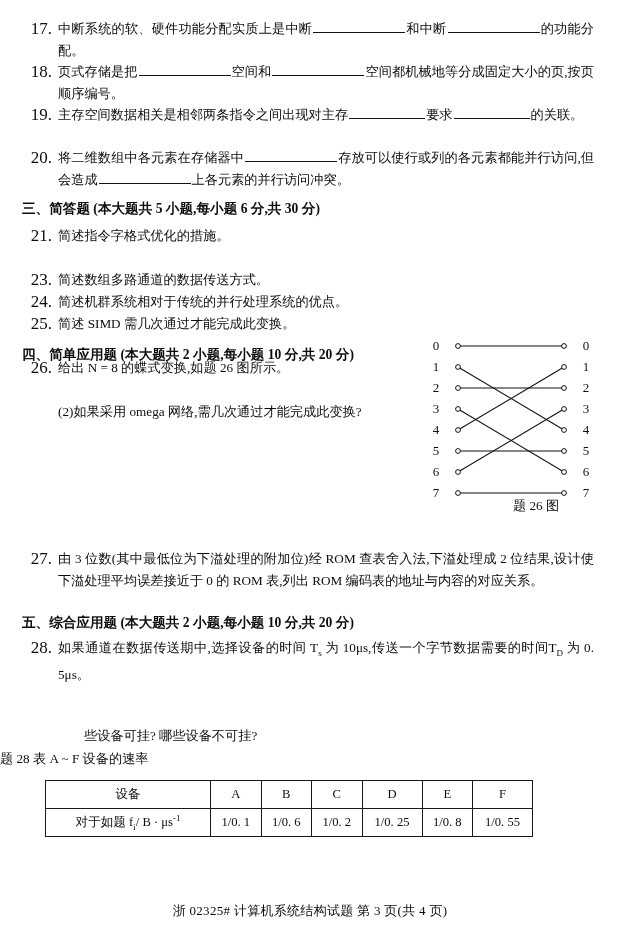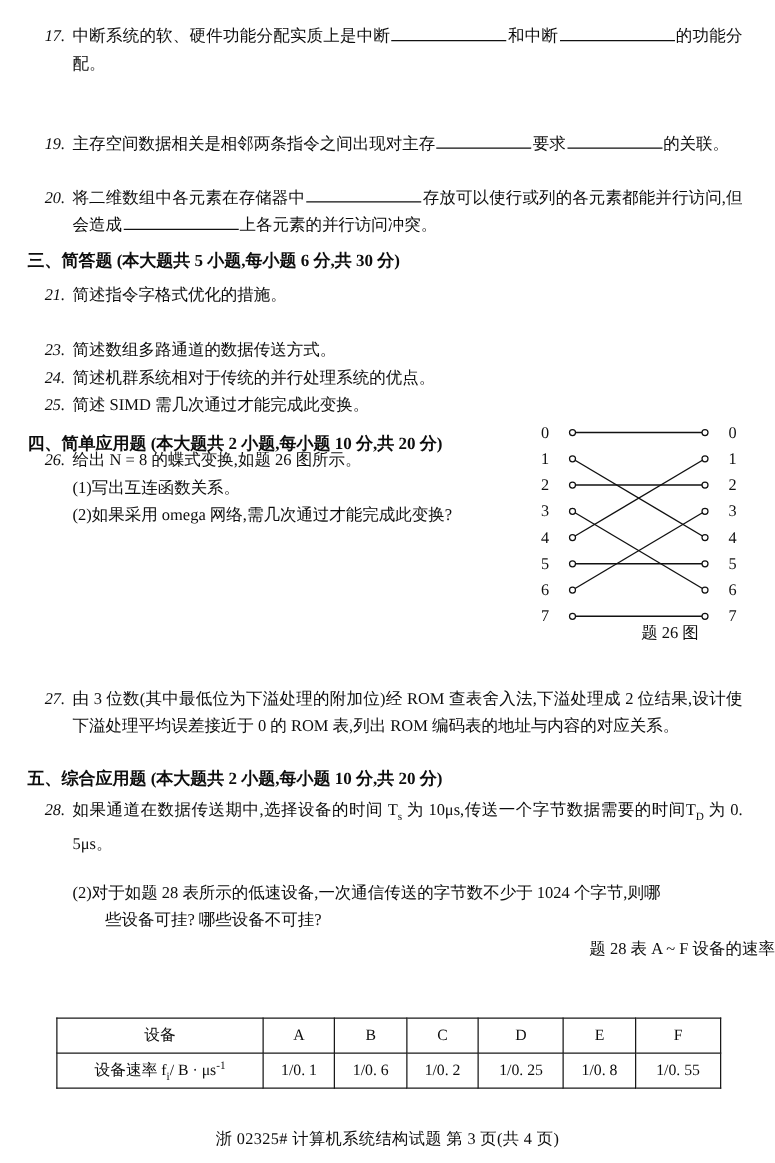--- a/index.html
+++ b/index.html
@@ -28,22 +28,21 @@
     font-size: 13.2px;
     line-height: 21.5px;
   }
   .qnum {
     position: absolute;
     left: 0;
     top: 0;
     width: 26px;
     text-align: right;
     font-family: "Liberation Serif", serif;
-    font-size: 13px;
-    font-style: italic;
+    font-size: 17px;
   }
   .qbody {
     margin-left: 32px;
     text-align: justify;
   }
 
   .blank {
     display: inline-block;
     border-bottom: 1px solid #111;
     vertical-align: baseline;
@@ -84,28 +83,28 @@
     font-size: 13px;
     fill: #111;
   }
 
   
   .tbl-caption {
     position: absolute;
     left: 0;
     top: 750px;
     width: 620px;
-    text-align: right;
+    text-align: left;
     font-size: 13.2px;
   }
   table.t28 {
     position: absolute;
     left: 45px;
-    top: 814px;
-    width: 532px;
+    top: 780px;
+    width: 488px;
     border-collapse: collapse;
     font-size: 12.6px;
   }
   table.t28 td {
     border: 1px solid #1a1a1a;
     text-align: center;
     height: 27px;
     padding: 0 2px;
     font-family: "Liberation Serif", serif;
   }
@@ -132,20 +131,24 @@
 </head>
 <body>
 
 <div class="page">
 
   <div class="qblock" style="left:26px; top:18px; width:568px;">
     <span class="qnum">17.</span>
     <div class="qbody"><span>中断系统的软、硬件功能分配实质上是中断</span><span class="blank b-lg"></span><span>和中断</span><span class="blank b-lg"></span><span>的功能分配。</span></div>
   </div>
 
+  <div class="qblock" style="left:26px; top:61px; width:568px;">
+    <span class="qnum">18.</span>
+    <div class="qbody"><span>页式存储是把</span><span class="blank b-lg"></span><span>空间和</span><span class="blank b-lg"></span><span>空间都机械地等分成固定大小的页,按页顺序编号。</span></div>
+  </div>
 
   <div class="qblock" style="left:26px; top:104px; width:568px;">
     <span class="qnum">19.</span>
     <div class="qbody"><span>主存空间数据相关是相邻两条指令之间出现对主存</span><span class="blank b-md"></span><span>要求</span><span class="blank b-md"></span><span>的关联。</span></div>
   </div>
 
   <div class="qblock" style="left:26px; top:147px; width:568px;">
     <span class="qnum">20.</span>
     <div class="qbody"><span>将二维数组中各元素在存储器中</span><span class="blank b-lg"></span><span>存放可以使行或列的各元素都能并行访问,但会造成</span><span class="blank b-lg"></span><span>上各元素的并行访问冲突。</span></div>
   </div>
@@ -167,23 +170,20 @@
   <div class="qblock" style="left:26px; top:313px; width:420px;">
     <span class="qnum">25.</span>
     <div class="qbody">简述 SIMD 需几次通过才能完成此变换。</div>
   </div>
 
   <div class="section-head" style="left:22px; top:334px;margin-top:12px;">四、简单应用题 (本大题共 2 小题,每小题 10 分,共 20 分)</div>
 
   <div class="qblock" style="left:26px; top:357px; width:400px;">
     <span class="qnum">26.</span>
     <div class="qbody">给出 N = 8 的蝶式变换,如题 26 图所示。</div>
-  </div>
-  <div class="qblock" style="left:58px; top:379px; width:380px;">
-    <div>(1)写出互连函数关系。</div>
   </div>
   <div class="qblock" style="left:58px; top:401px; width:380px;">
     <div>(2)如果采用 omega 网络,需几次通过才能完成此变换?</div>
   </div>
 
   <div class="fig26">
     <svg width="168" height="175" viewBox="0 0 168 175" xmlns="http://www.w3.org/2000/svg">
 
       <text class="fig-label" x="8" y="16" text-anchor="middle">0</text>
       <text class="fig-label" x="8" y="37" text-anchor="middle">1</text>
@@ -239,41 +239,38 @@
     <span class="qnum">27.</span>
     <div class="qbody">由 3 位数(其中最低位为下溢处理的附加位)经 ROM 查表舍入法,下溢处理成 2 位结果,设计使下溢处理平均误差接近于 0 的 ROM 表,列出 ROM 编码表的地址与内容的对应关系。</div>
   </div>
 
   <div class="section-head" style="left:22px; top:614px;">五、综合应用题 (本大题共 2 小题,每小题 10 分,共 20 分)</div>
 
   <div class="qblock" style="left:26px; top:637px; width:568px;">
     <span class="qnum">28.</span>
     <div class="qbody"><span>如果通道在数据传送期中,选择设备的时间 T</span><span class="sub-i">s</span><span> 为 10μs,传送一个字节数据需要的时间</span><span>T</span><span class="sub-i">D</span><span> 为 0. 5μs。</span></div>
   </div>
-  <div class="qblock" style="left:58px; top:703px; width:540px;">
-    <div>(2)对于如题 28 表所示的低速设备,一次通信传送的字节数不少于 1024 个字节,则哪</div>
-  </div>
   <div class="qblock" style="left:84px; top:725px; width:540px;">
     <div>些设备可挂? 哪些设备不可挂?</div>
   </div>
 
   <div class="tbl-caption">题 28 表   A ~ F 设备的速率</div>
   <table class="t28">
     <tbody>
       <tr class="hdr">
         <td class="lead">设备</td>
         <td>A</td>
         <td>B</td>
         <td>C</td>
         <td>D</td>
         <td>E</td>
         <td>F</td>
       </tr>
       <tr>
-        <td class="lead"><span>设备速率 f</span><span class="sub-i">i</span><span>/ B · μs</span><span class="sup">-1</span></td>
+        <td class="lead"><span>对于如题 f</span><span class="sub-i">i</span><span>/ B · μs</span><span class="sup">-1</span></td>
         <td>1/0. 1</td>
         <td>1/0. 6</td>
         <td>1/0. 2</td>
         <td>1/0. 25</td>
         <td>1/0. 8</td>
         <td>1/0. 55</td>
       </tr>
     </tbody>
   </table>
 

